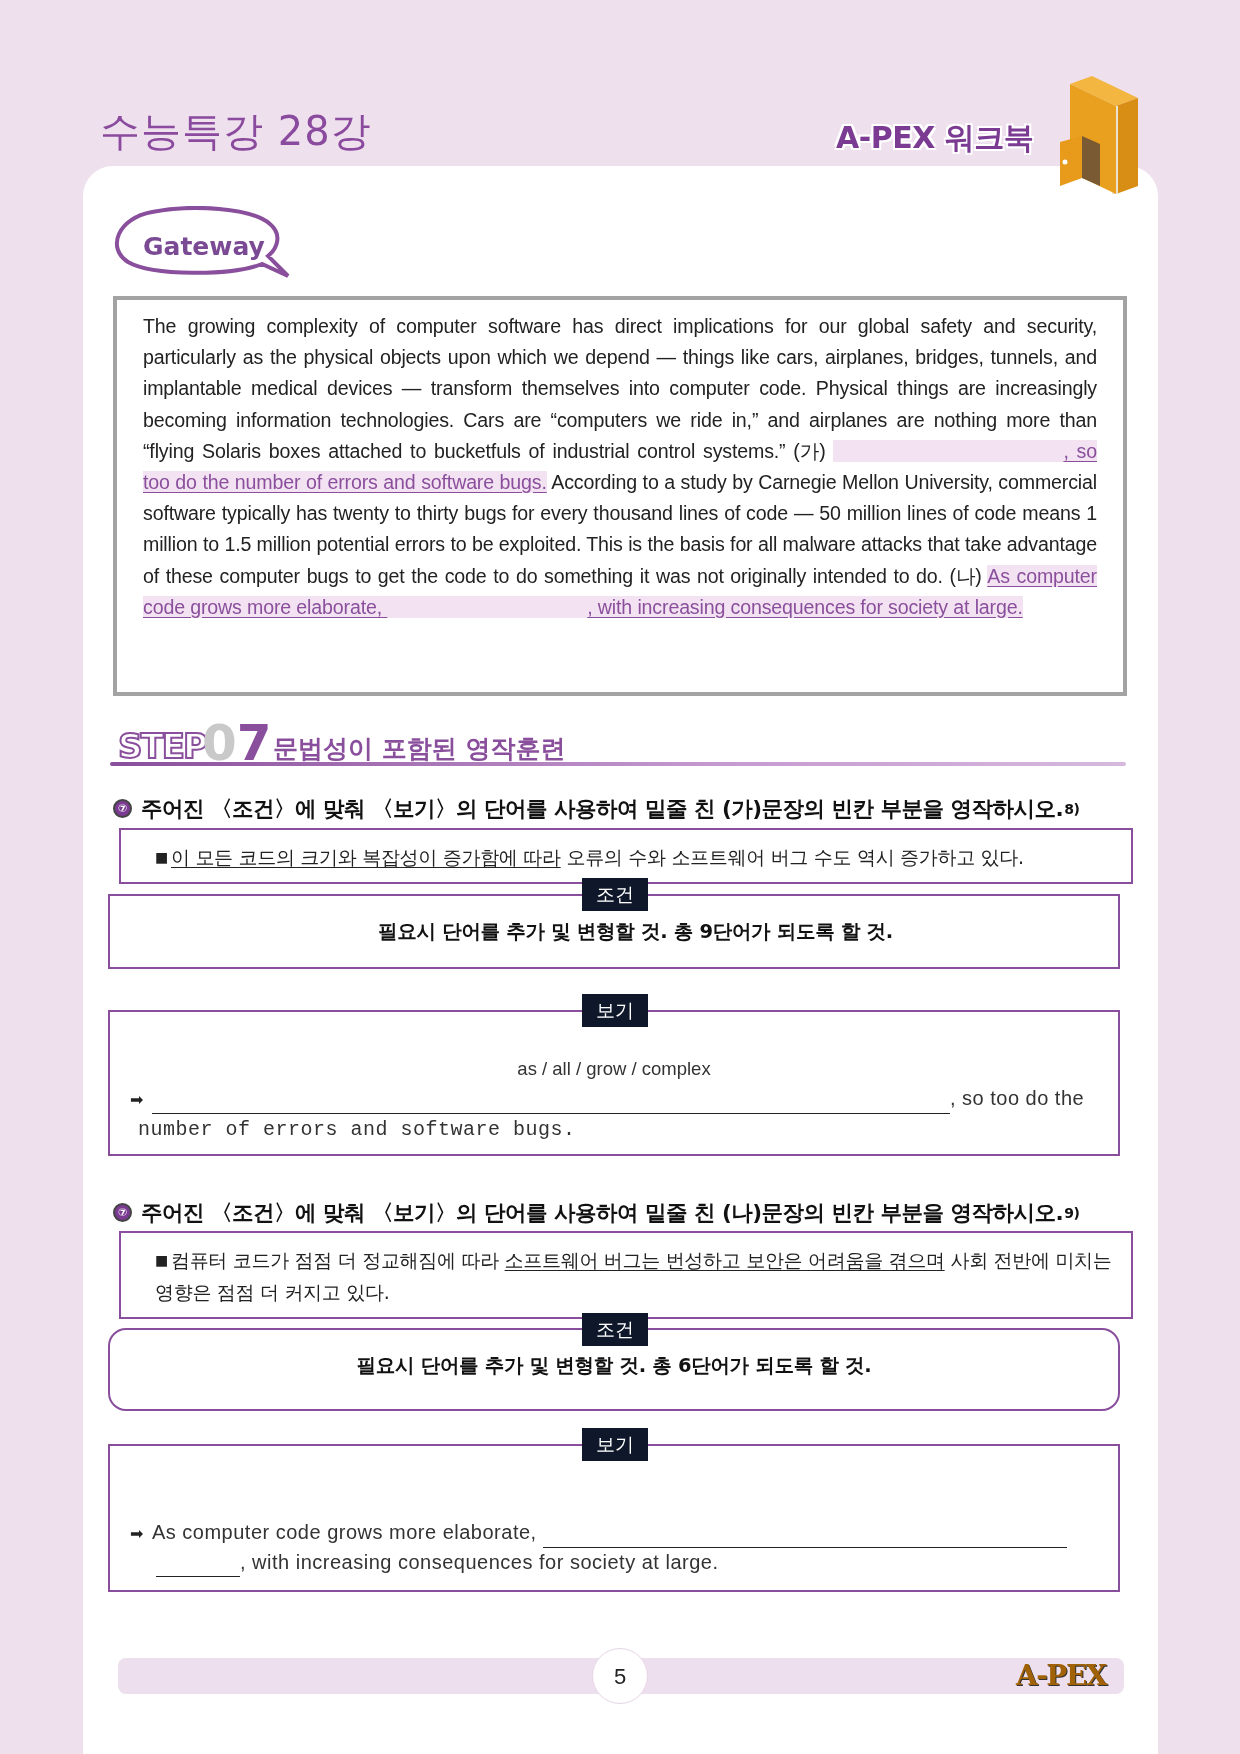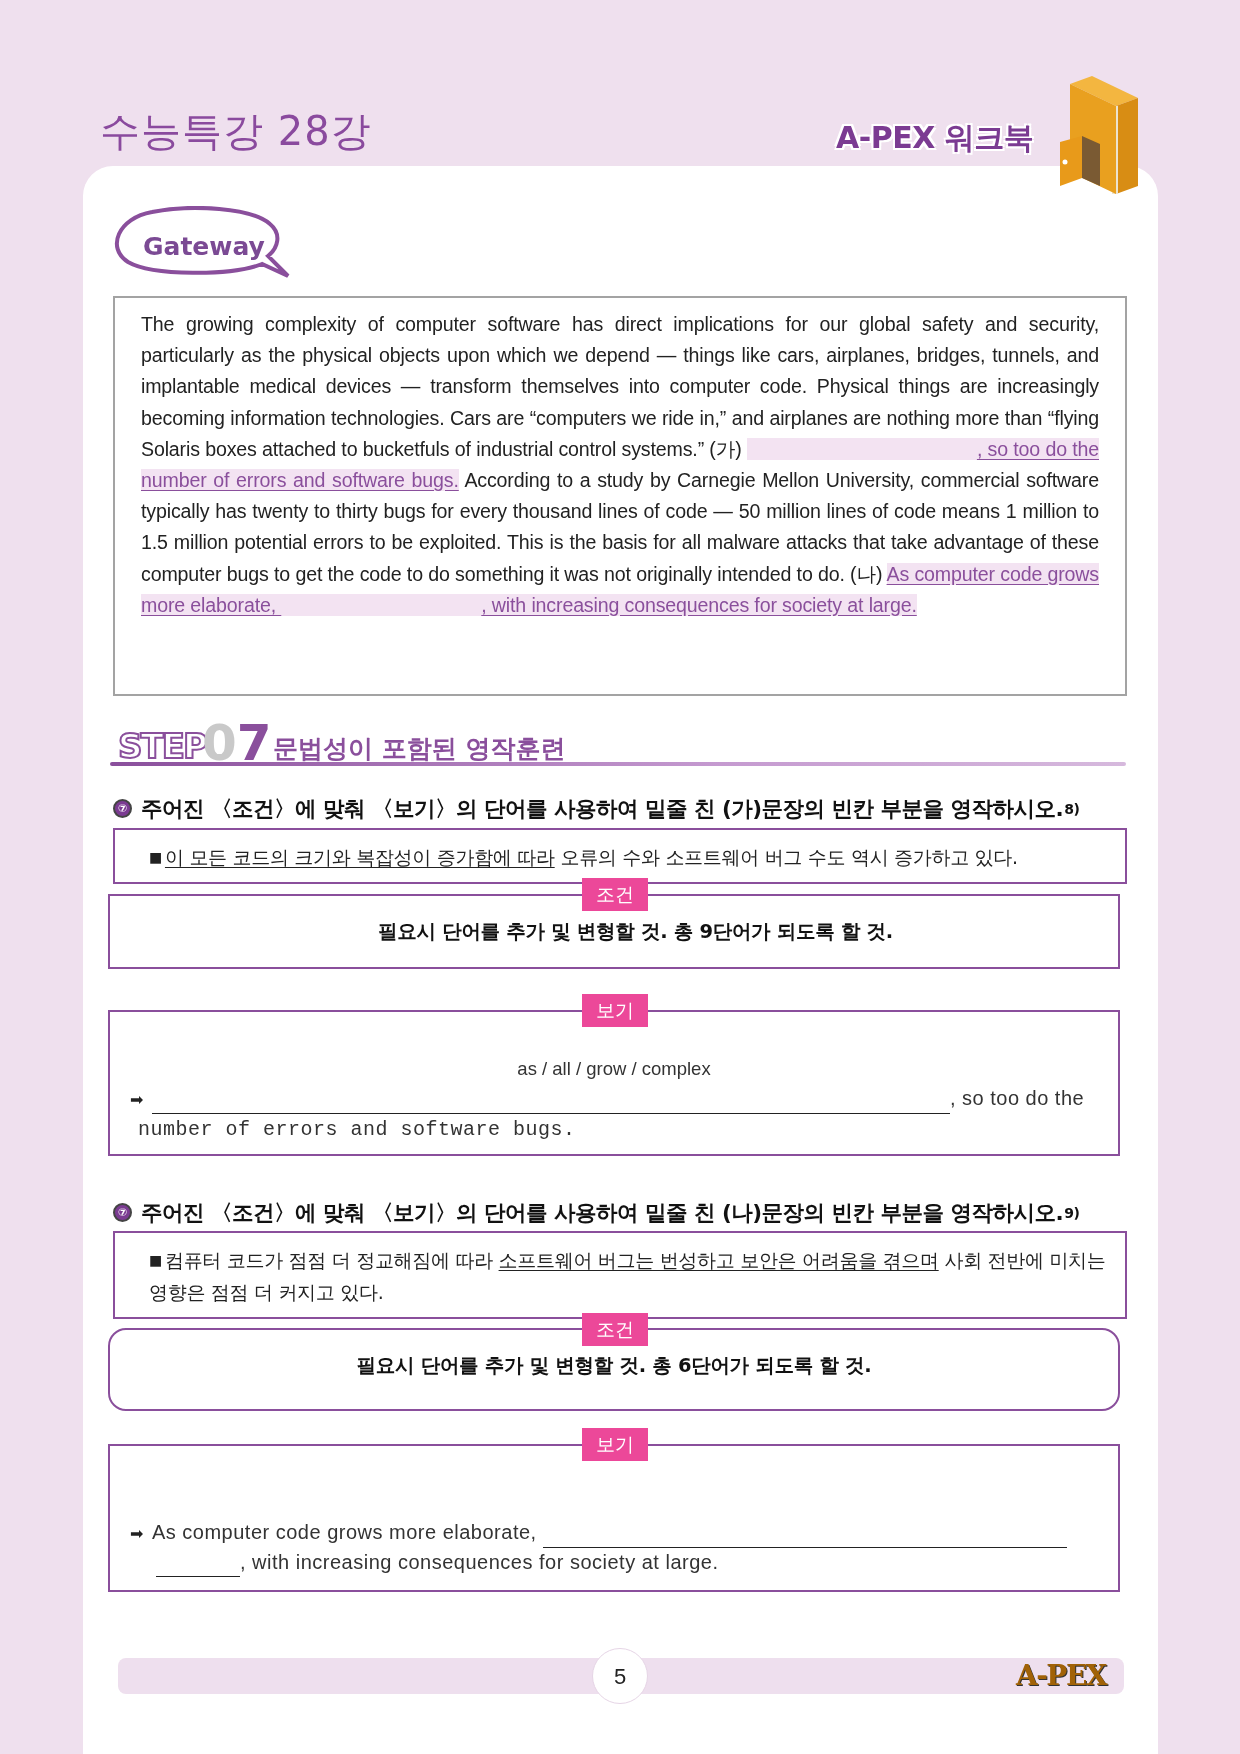--- a/index.html
+++ b/index.html
@@ -29,21 +29,21 @@
     position: absolute; left: 83px; top: 166px; width: 1075px; height: 1620px;
     background: #fff; border-radius: 30px 30px 0 0;
   }
   .gateway-bubble { position: absolute; left: 112px; top: 206px; width: 180px; height: 76px; }
   .gateway-label {
     position: absolute; left: 143px; top: 232px; font-size: 25px; font-weight: bold; color: #7b4a94;
     font-family: "DejaVu Sans", sans-serif;
   }
   .passage-box {
     position: absolute; left: 113px; top: 296px; width: 1014px; height: 400px;
-    border: 2px solid #a3a3a3; padding: 11px 26px 0 26px;
+    border: 4px solid #a3a3a3; padding: 11px 26px 0 26px;
   }
   .passage {
     font-size: 19.6px; line-height: 31.2px; text-align: justify; color: #222;
     font-family: "Liberation Sans", sans-serif;
     letter-spacing: -0.15px;
   }
   .hl {
     color: #8a4f9c; background: #f3e3f2; text-decoration: underline; text-underline-offset: 3px;
   }
   .blank-gap { display: inline-block; width: 230px; }
@@ -75,33 +75,33 @@
     font-family: "DejaVu Sans", sans-serif; letter-spacing: -0.5px;
     display: flex; align-items: center;
   }
   .q-heading sup { font-size: 14px; vertical-align: super; margin-left: 1px; }
   .q-bullet {
     display: inline-flex; align-items: center; justify-content: center;
     width: 19px; height: 19px; border-radius: 50%; background: #7b3b92; color: #fff;
     font-size: 11px; margin-right: 9px; border: 2px solid #444;
   }
   .prompt-box {
-    position: absolute; left: 113px; width: 1014px; border: 2px solid #8a4f9c;
+    position: absolute; left: 119px; width: 1014px; border: 2px solid #8a4f9c;
     padding: 12px 18px 10px 34px; font-size: 19px; line-height: 30px; color: #222;
     font-family: "DejaVu Sans", sans-serif; letter-spacing: -0.3px;
   }
   .prompt-box .sq { font-size: 14px; position: relative; top: -2px; margin-right: 3px; }
   .prompt-box u { text-underline-offset: 3px; }
   .cond-box {
     position: absolute; left: 108px; width: 1012px; border: 2px solid #8a4f9c;
     text-align: center; font-size: 19.5px; font-weight: bold; color: #111;
     font-family: "DejaVu Sans", sans-serif; letter-spacing: -0.3px;
   }
   .tag {
-    position: absolute; left: 582px; width: 66px; height: 33px; background: #ec4899; color: #fff;
+    position: absolute; left: 582px; width: 66px; height: 33px; background: #0f172a; color: #fff;
     font-size: 19px; text-align: center; line-height: 33px; font-family: "DejaVu Sans", sans-serif; z-index: 2;
   }
   .bogi-box {
     position: absolute; left: 108px; width: 1012px; border: 2px solid #8a4f9c;
     font-size: 19.5px; color: #333; font-family: "Liberation Sans", sans-serif;
   }
   .bogi-words { position: absolute; left: 0; width: 100%; text-align: center; font-size: 18.5px; color: #333; }
   .answer-line {
     position: absolute; left: 20px; right: 16px; font-size: 20px; color: #333; line-height: 29px;
     letter-spacing: 0.5px;

